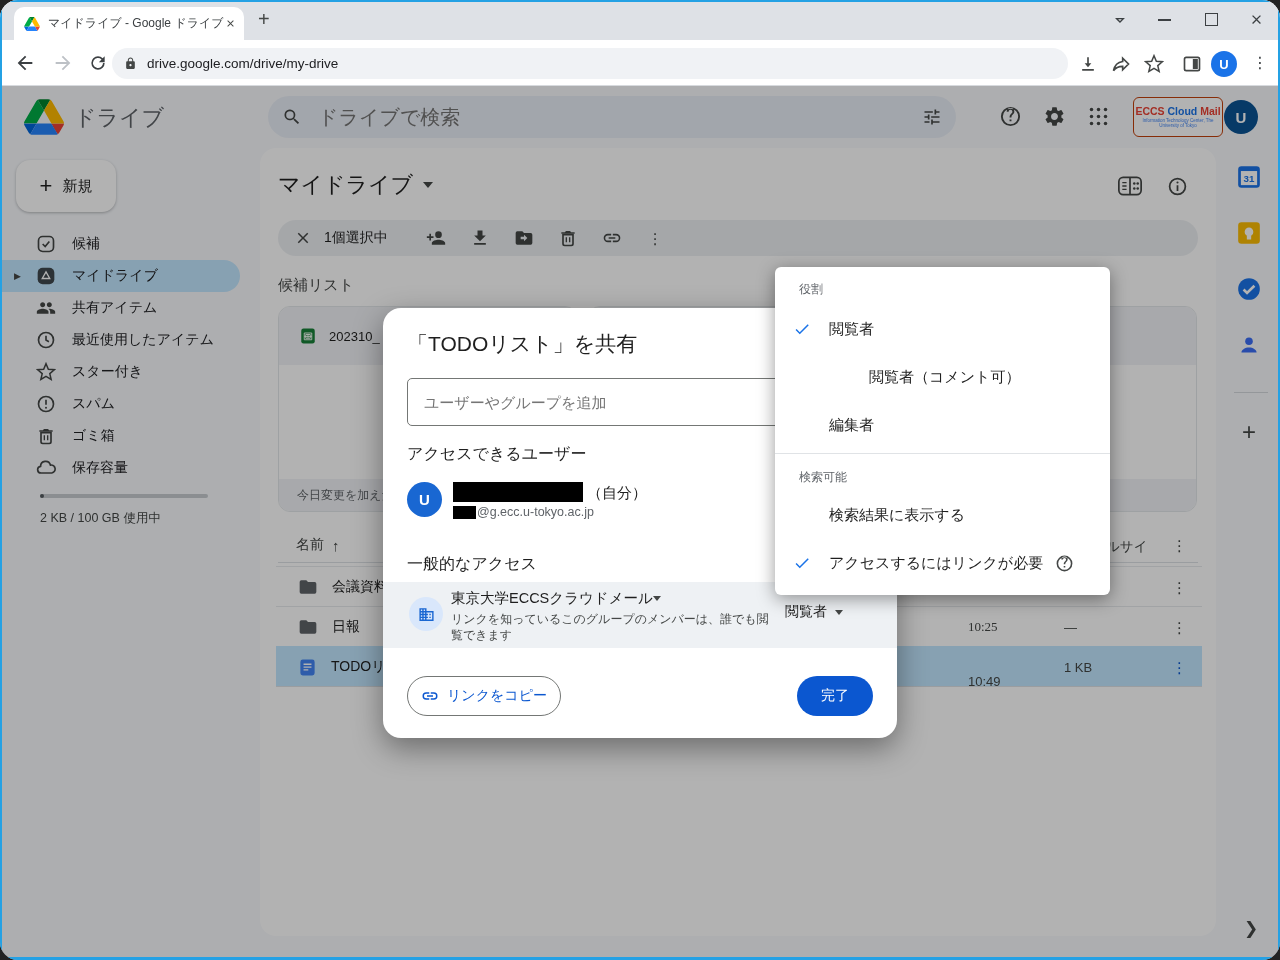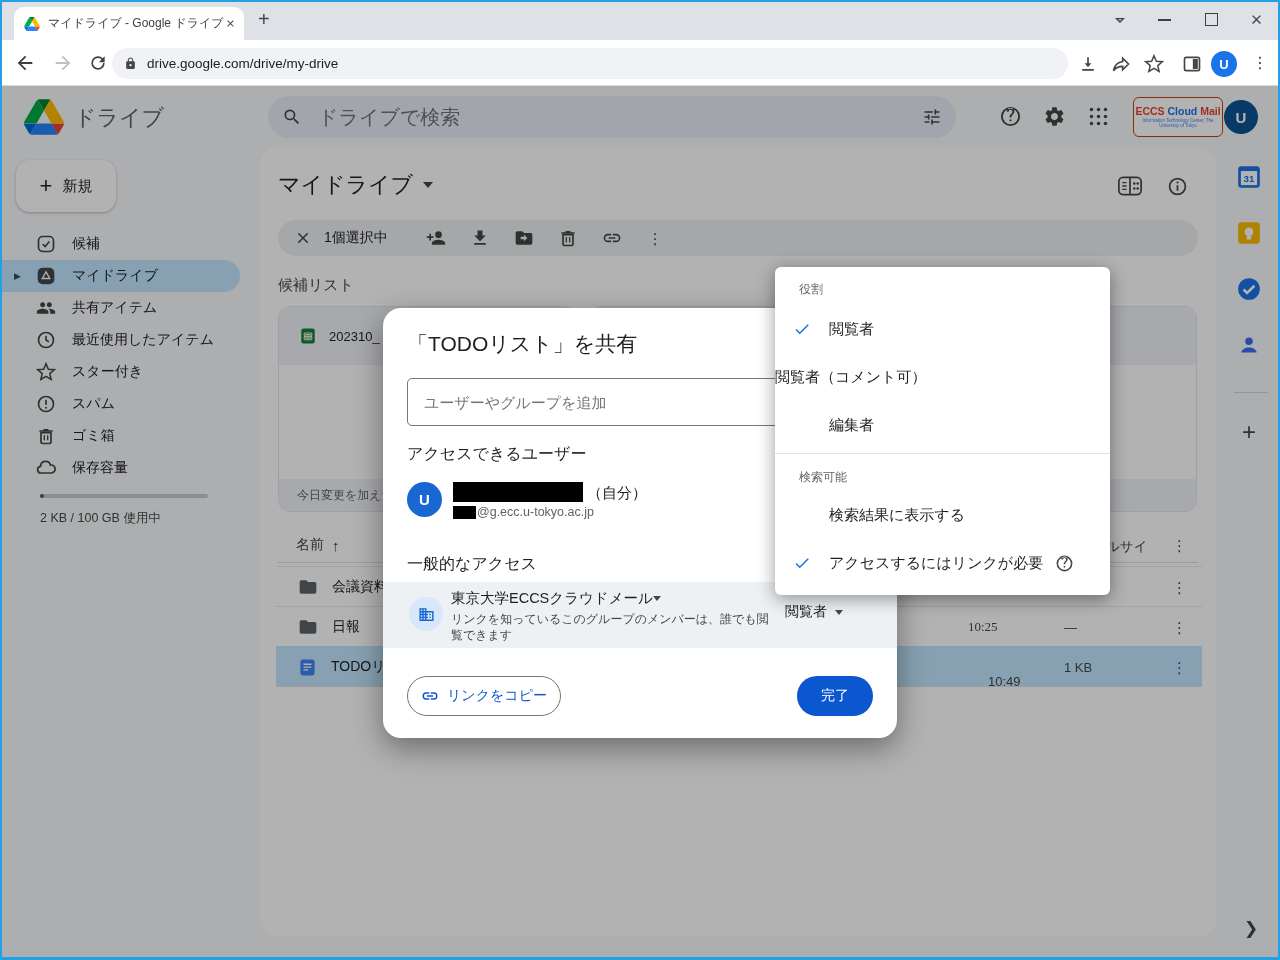--- a/index.html
+++ b/index.html
@@ -1,17 +1,17 @@
 <!DOCTYPE html>
 <html><head>
 <meta charset="utf-8">
 <style>
   html,body{margin:0;padding:0;background:#222;}
   body{font-family:"Liberation Sans","DejaVu Sans",sans-serif;}
-  .window{position:relative;width:1280px;height:960px;background:#f8fafd;overflow:hidden;}
+  .window{position:relative;width:1280px;height:960px;background:#f8fafd;overflow:hidden;border-radius:18px;}
   .abs{position:absolute;}
   svg{display:block;}
   .ic{fill:#444746;}
   .txt{color:#1f1f1f;}
   .muted{color:#5f6368;}
   
   .tabstrip{left:0;top:0;width:1280px;height:40px;background:#dee1e6;}
   .tab{left:14px;top:7px;width:230px;height:33px;background:#fff;border-radius:10px 10px 0 0;display:flex;align-items:center;padding:0 8px 0 10px;box-sizing:border-box;}
   .tabtitle{font-size:12px;color:#3c4043;white-space:nowrap;overflow:hidden;flex:1;margin-left:8px;}
   .btoolbar{left:0;top:40px;width:1280px;height:46px;background:#fff;border-bottom:1px solid #d7dade;box-sizing:border-box;}
@@ -321,21 +321,21 @@
     <span class="cell" style="left:692px;font-family:Liberation Serif, serif;">10:25</span>
     <span class="cell" style="left:788px;">—</span>
     <span class="dots abs" style="left:896px;">⋮</span>
   </div>
   <div class="row" style="top:646px;background:#c2e7ff;border-top-color:#c2e7ff;">
     <svg style="margin-left:22px;" width="19" height="19" viewBox="0 0 24 24">
         <rect x="3" y="2" width="18" height="20" rx="3" fill="#4285f4"></rect>
         <path d="M7 8h10M7 11.5h10M7 15h6" stroke="#fff" stroke-width="1.8"></path>
       </svg>
     <span class="nm">TODOリスト</span>
-    <span class="cell" style="left:712px;margin-top:28px;">10:49</span>
+    <span class="cell" style="left:692px;margin-top:28px;">10:49</span>
     <span class="cell" style="left:788px;">1 KB</span>
     <span class="dots abs" style="left:896px;color:#0b57d0;">⋮</span>
   </div>
   <div class="abs" style="left:276px;top:686px;width:926px;height:1px;background:#dde1e5;"></div>
 
   <svg class="abs" style="left:1236px;top:164px;" width="26" height="26" viewBox="0 0 24 24">
       <rect x="2" y="2" width="20" height="20" rx="3" fill="#1a73e8"></rect>
       <rect x="4.5" y="6.5" width="15" height="13" fill="#fff"></rect>
       <text x="12" y="16.5" text-anchor="middle" font-size="9" font-weight="bold" fill="#1a73e8" font-family="Liberation Sans, sans-serif">31</text>
     </svg>
@@ -405,21 +405,21 @@
   <div class="abs menu">
     <div class="abs mlabel" style="left:24px;top:14px;">役割</div>
 
     <div class="abs" style="left:0;top:38px;width:335px;height:48px;display:flex;align-items:center;">
       <svg style="margin-left:18px;" width="18" height="18" viewBox="0 0 24 24">
           <path d="M9 16.17L4.83 12l-1.42 1.41L9 19 21 7l-1.41-1.41z" fill="#1a73e8"></path>
         </svg>
       <span class="mitem" style="margin-left:18px;">閲覧者</span>
     </div>
     <div class="abs" style="left:0;top:86px;width:335px;height:48px;display:flex;align-items:center;">
-      <span class="mitem" style="">閲覧者（コメント可）</span>
+      <span class="mitem" style="margin-left:54px;padding-left:40px;">閲覧者（コメント可）</span>
     </div>
     <div class="abs" style="left:0;top:134px;width:335px;height:48px;display:flex;align-items:center;">
       <span class="mitem" style="margin-left:54px;">編集者</span>
     </div>
 
     <div class="abs" style="left:0;top:186px;width:335px;height:1px;background:#e0e3e6;"></div>
     <div class="abs mlabel" style="left:24px;top:202px;">検索可能</div>
 
     <div class="abs" style="left:0;top:224px;width:335px;height:48px;display:flex;align-items:center;">
       <span class="mitem" style="margin-left:54px;">検索結果に表示する</span>

